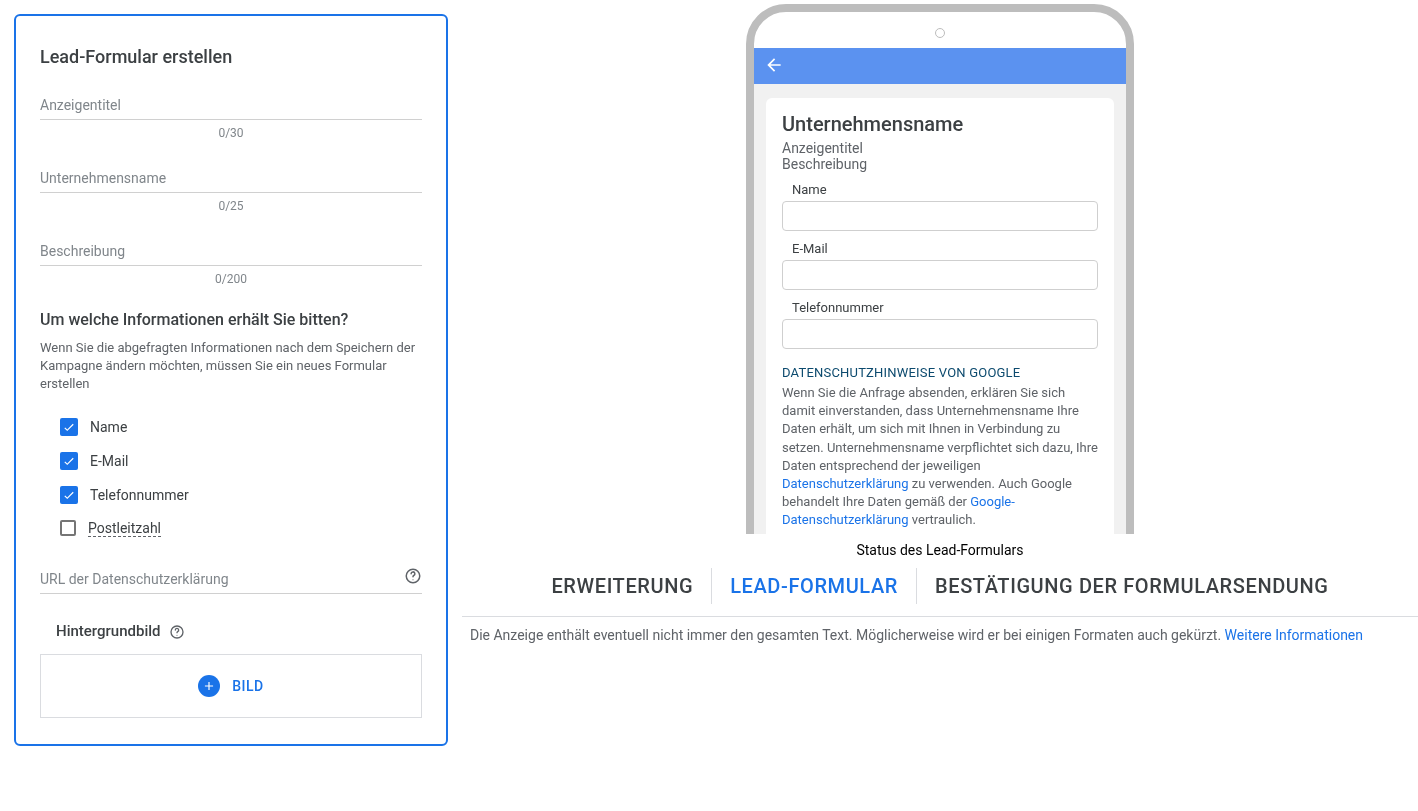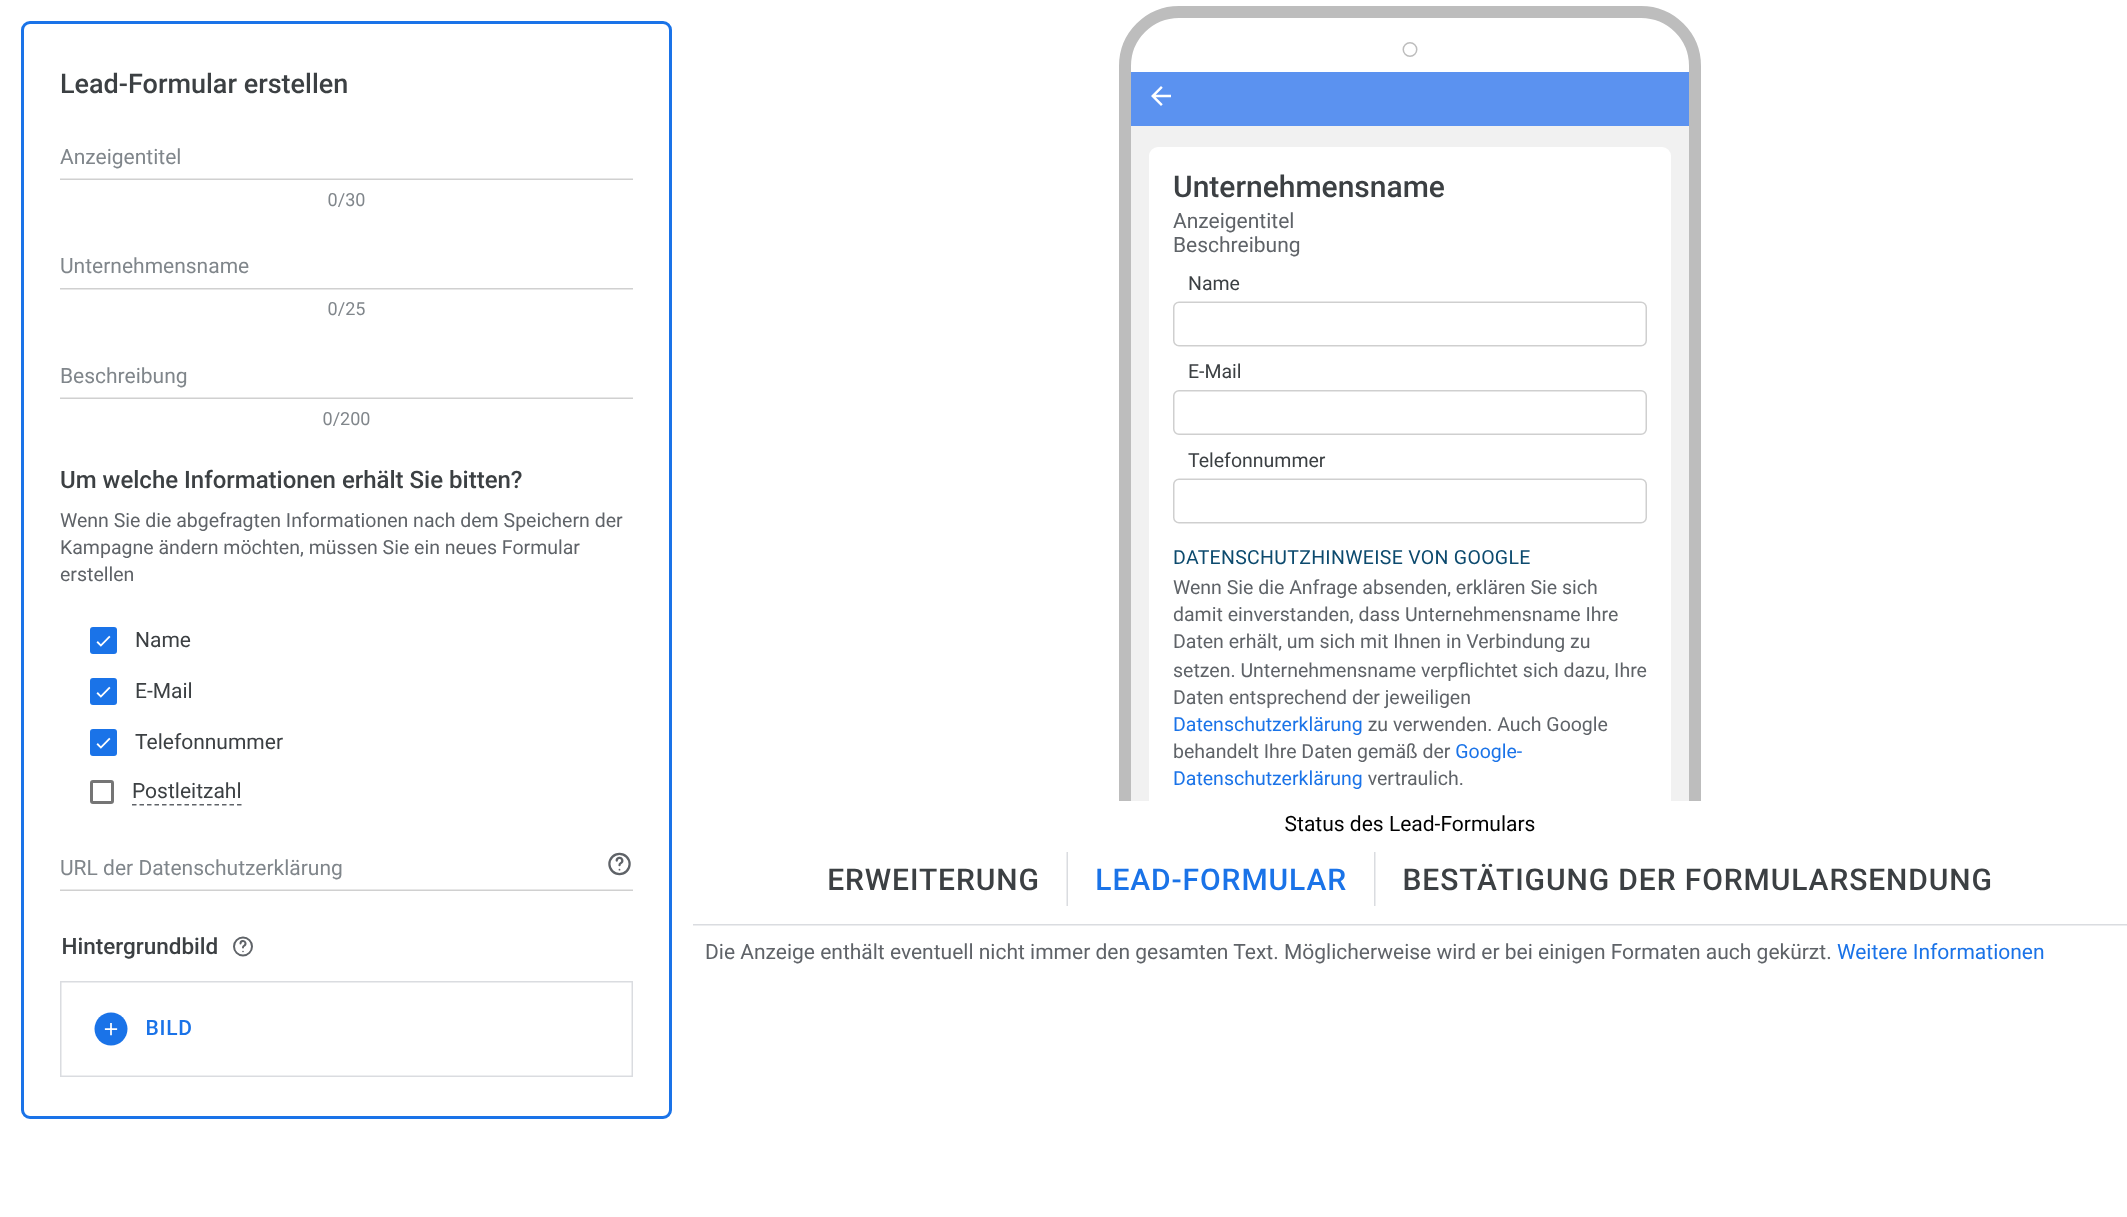--- a/index.html
+++ b/index.html
@@ -91,31 +91,32 @@
     flex: 0 0 auto;
   }
   .cbox.checked { background: #1a73e8; }
   .cbox.unchecked { border: 2px solid #757575; width: 16px; height: 16px; }
   .cbox svg { width: 14px; height: 14px; fill: #fff; }
   .dotted { border-bottom: 1px dashed #5f6368; }
   .section-label {
     font-size: 15px;
     font-weight: 500;
     color: #3c4043;
-    margin: 28px 0 14px 1px;
-    display: flex;
-    align-items: center;
+    margin: 28px 0 14px 16px;
+    display: flex;
+    align-items: flex-end;
     gap: 8px;
   }
   .inline-help {
     width: 16px; height: 16px; color: #5f6368;
   }
   .upload {
     border: 1px solid #dadce0;
     padding: 20px 22px;
+    text-align: center;
   }
   .upload-btn {
     display: inline-flex;
     align-items: center;
     gap: 12px;
     color: #1a73e8;
     font-weight: 500;
     letter-spacing: 0.5px;
     cursor: pointer;
   }

